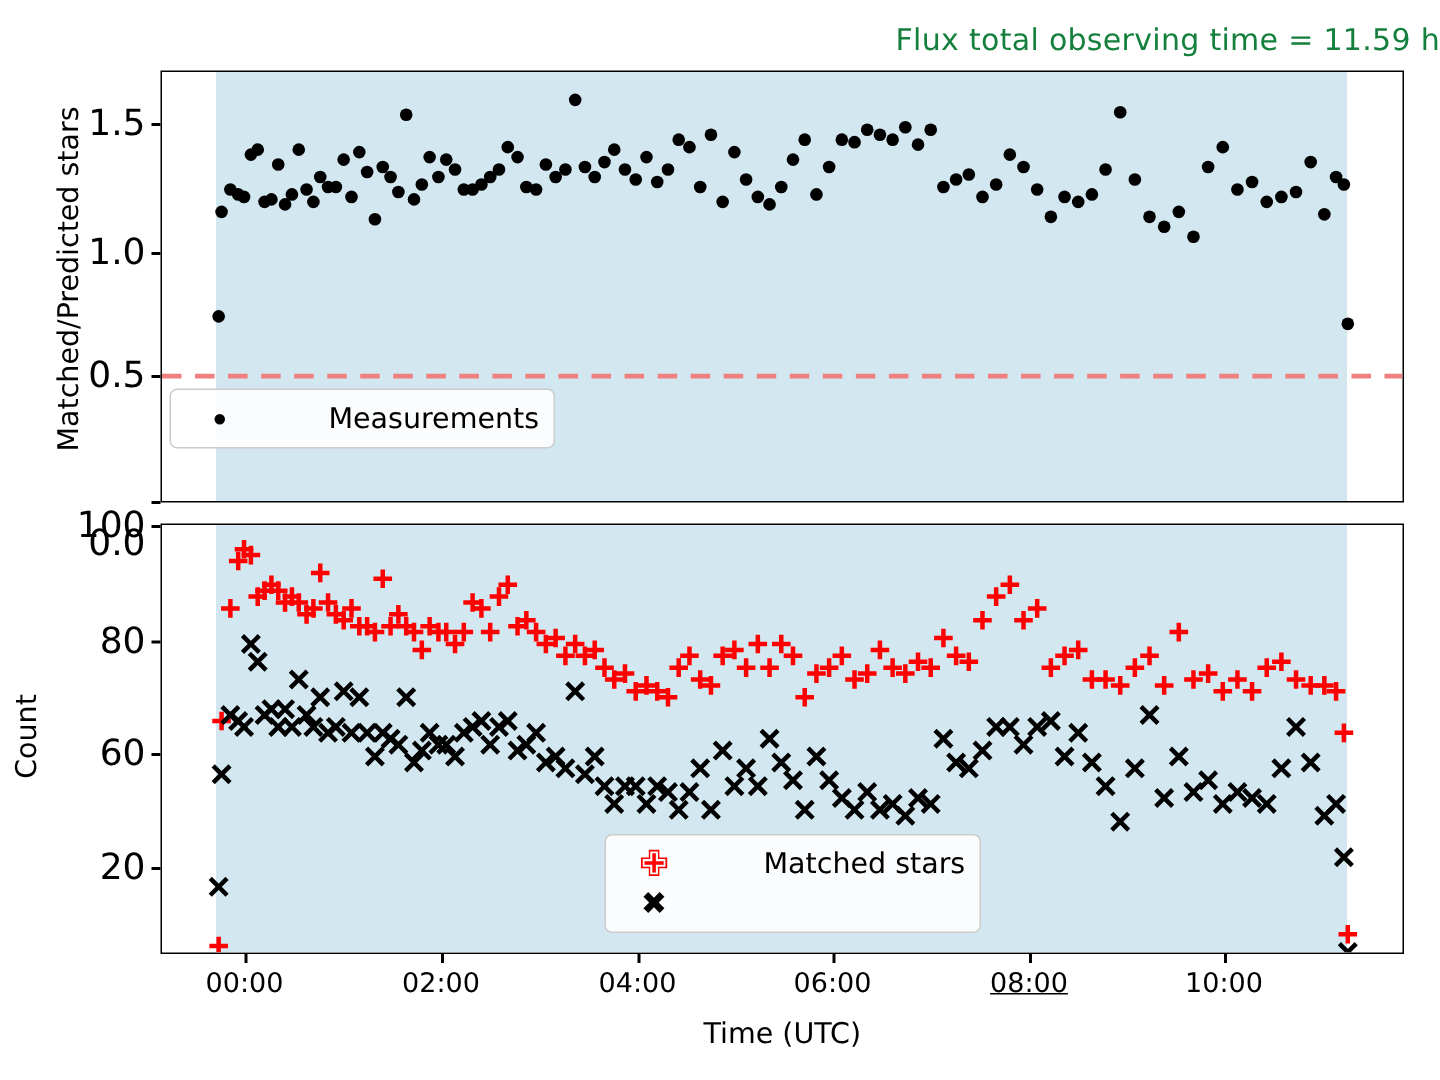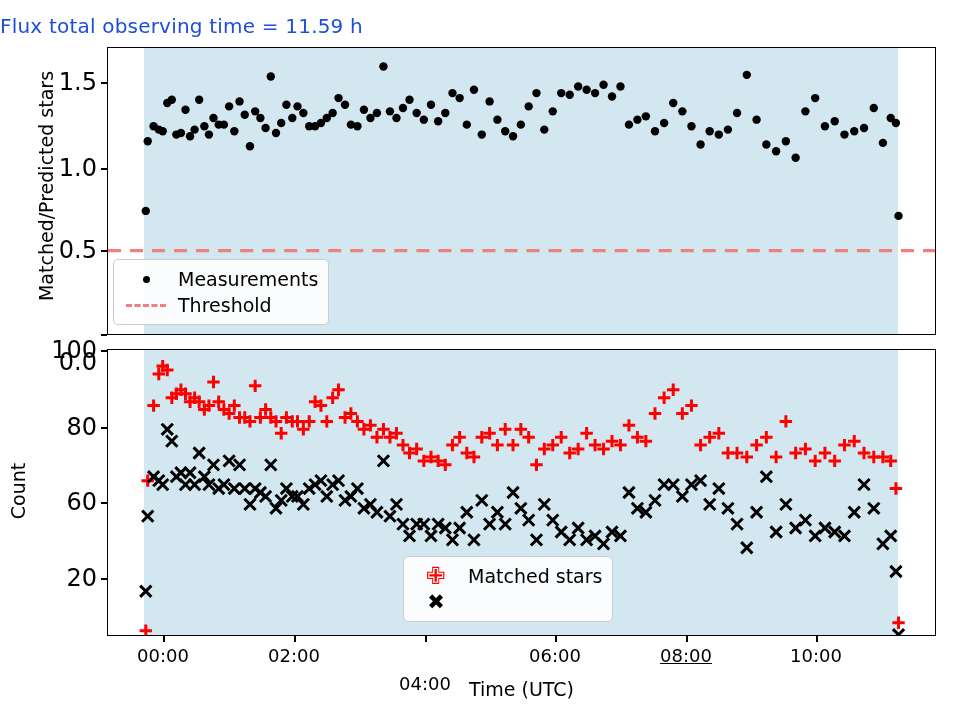--- a/index.html
+++ b/index.html
@@ -17,23 +17,23 @@
     position: relative;
     width: 960px;
     height: 720px;
     background: #ffffff;
   }
   .fig-title {
     position: absolute;
     left: 0;
     top: 14px;
     width: 960px;
-    text-align: left;
+    text-align: right;
     font-size: 20px;
-    color: #1d4ed8;
+    color: #15803d;
     letter-spacing: 0.2px;
   }
   
   .axes {
     position: absolute;
     box-sizing: border-box;
     border: 1.6px solid #000000;
     background: #ffffff;
     overflow: hidden;
   }
@@ -130,20 +130,21 @@
     display: flex;
     align-items: center;
     justify-content: center;
     flex: none;
   }
   .legend-text {
     font-size: 19px;
     color: #000;
     padding-left: 8px;
     white-space: nowrap;
+    margin-left: 41px;
   }
   .key-dot {
     width: 7px; height: 7px;
     border-radius: 50%;
     background: #000;
   }
   .key-dash {
     width: 40px; height: 0;
     border-top: 3.2px dashed #f08080;
   }
@@ -285,26 +286,20 @@
   <div class="tickmark ytick-mark" style="top:168px;"></div>
   <div class="tickmark ytick-mark" style="top:250px;"></div>
   <div class="tickmark ytick-mark" style="top:334px;"></div>
 
   <div class="legend" id="legend-top">
     <div class="legend-row">
       <span class="legend-key">
           <span class="key-dot"></span>
         </span>
       <span class="legend-text">Measurements</span>
-    </div>
-    <div class="legend-row">
-      <span class="legend-key">
-          <span class="key-dash"></span>
-        </span>
-      <span class="legend-text">Threshold</span>
     </div>
   </div>
 
   <div class="axes" id="axes-bot">
     <div class="shade" id="shade-bot" style="left: 36.422px; width: 753.806px; background: rgb(210, 231, 239);"></div>
     <svg class="svg-layer" id="svg-bot" viewBox="0 0 826 284">
         <g>
           <path d="M31.52283464566929 280.05555555555554H43.92283464566929M37.72283464566929 273.85555555555555V286.25555555555553" stroke="#ff0000" stroke-width="3" fill="none"></path>
           <path d="M33.47401574803148 130.16666666666669H45.87401574803149M39.674015748031486 123.96666666666668V136.36666666666667" stroke="#ff0000" stroke-width="3" fill="none"></path>
           <path d="M39.3275590551181 55.22222222222223H51.72755905511811M45.527559055118104 49.022222222222226V61.42222222222223" stroke="#ff0000" stroke-width="3" fill="none"></path>
@@ -555,20 +550,20 @@
 
   <div class="tickmark xtick-mark" style="left:163px;"></div>
   <div class="tickmark xtick-mark" style="left:294px;"></div>
   <div class="tickmark xtick-mark" style="left:425px;"></div>
   <div class="tickmark xtick-mark" style="left:555px;"></div>
   <div class="tickmark xtick-mark" style="left:686px;"></div>
   <div class="tickmark xtick-mark" style="left:816px;"></div>
 
   <div class="xtick-label" style="left:163px; top:645px;">00:00</div>
   <div class="xtick-label" style="left:294px; top:645px;">02:00</div>
-  <div class="xtick-label" style="left:425px; top:673px;">04:00</div>
+  <div class="xtick-label" style="left:425px; top:645px;">04:00</div>
   <div class="xtick-label" style="left:555px; top:645px;">06:00</div>
   <div class="xtick-label" style="left:686px; top:645px;text-decoration:underline;">08:00</div>
   <div class="xtick-label" style="left:816px; top:645px;">10:00</div>
 
   <div class="xlabel">Time (UTC)</div>
 
 </div>
 
 </body></html>

